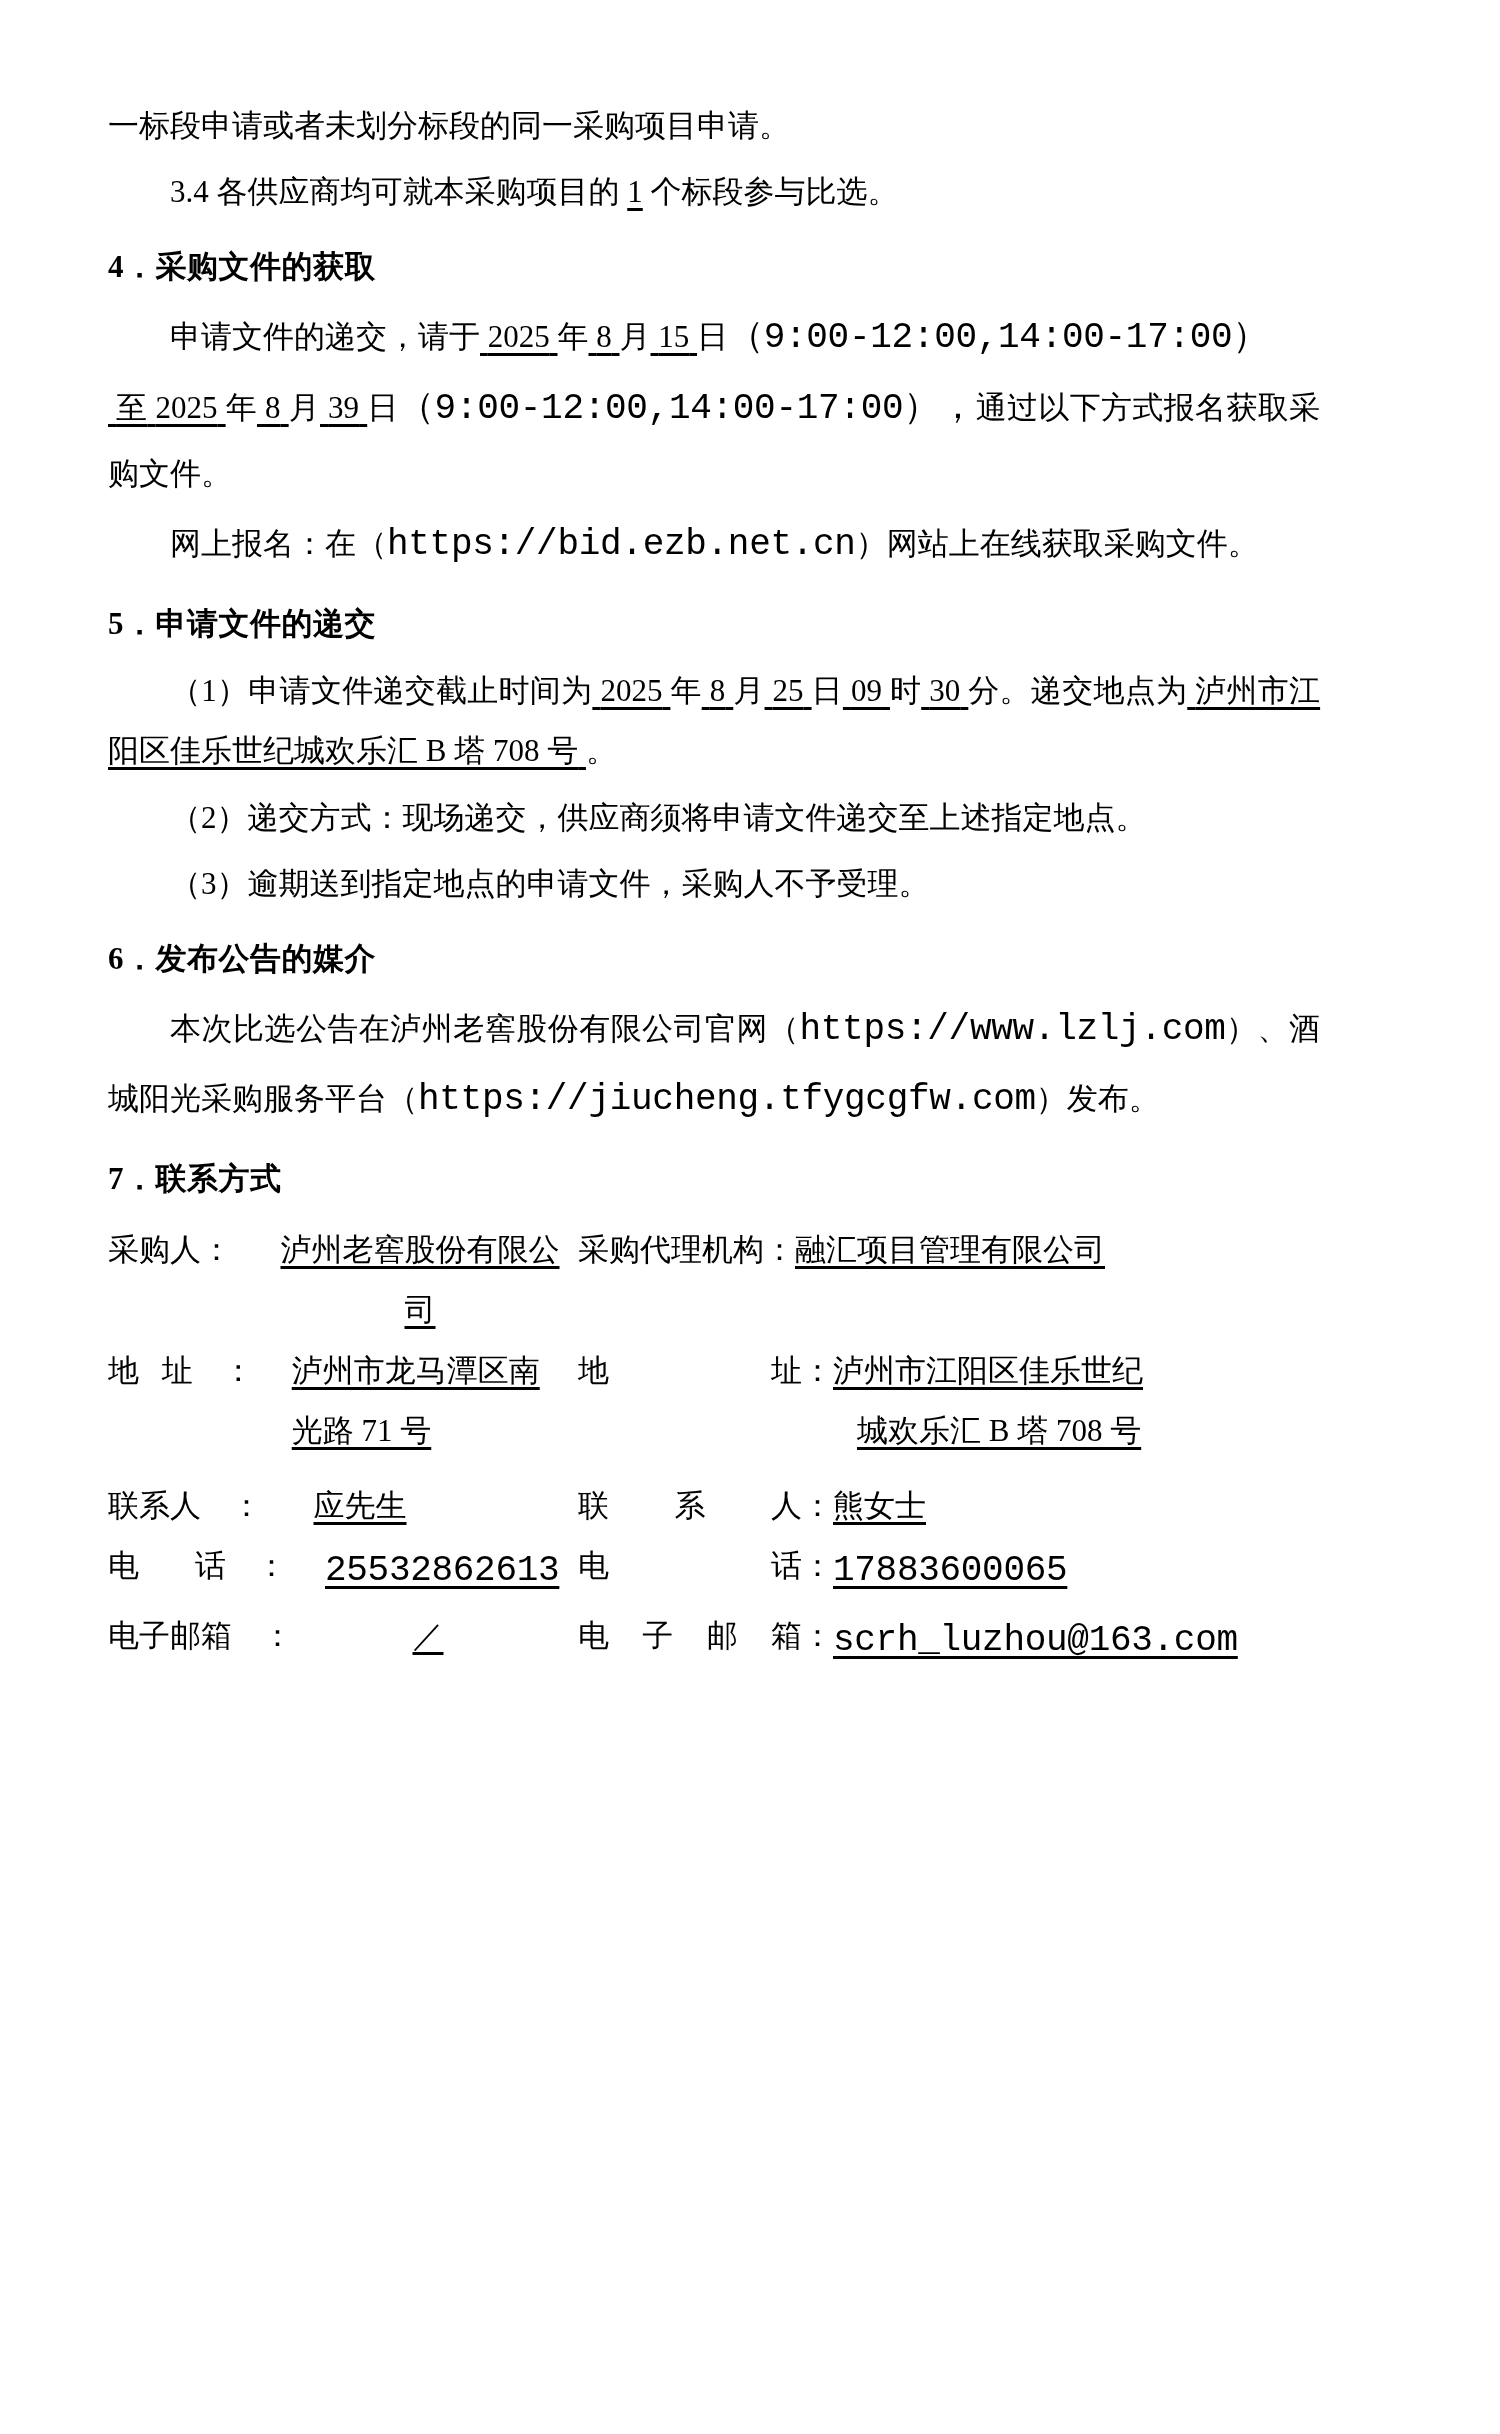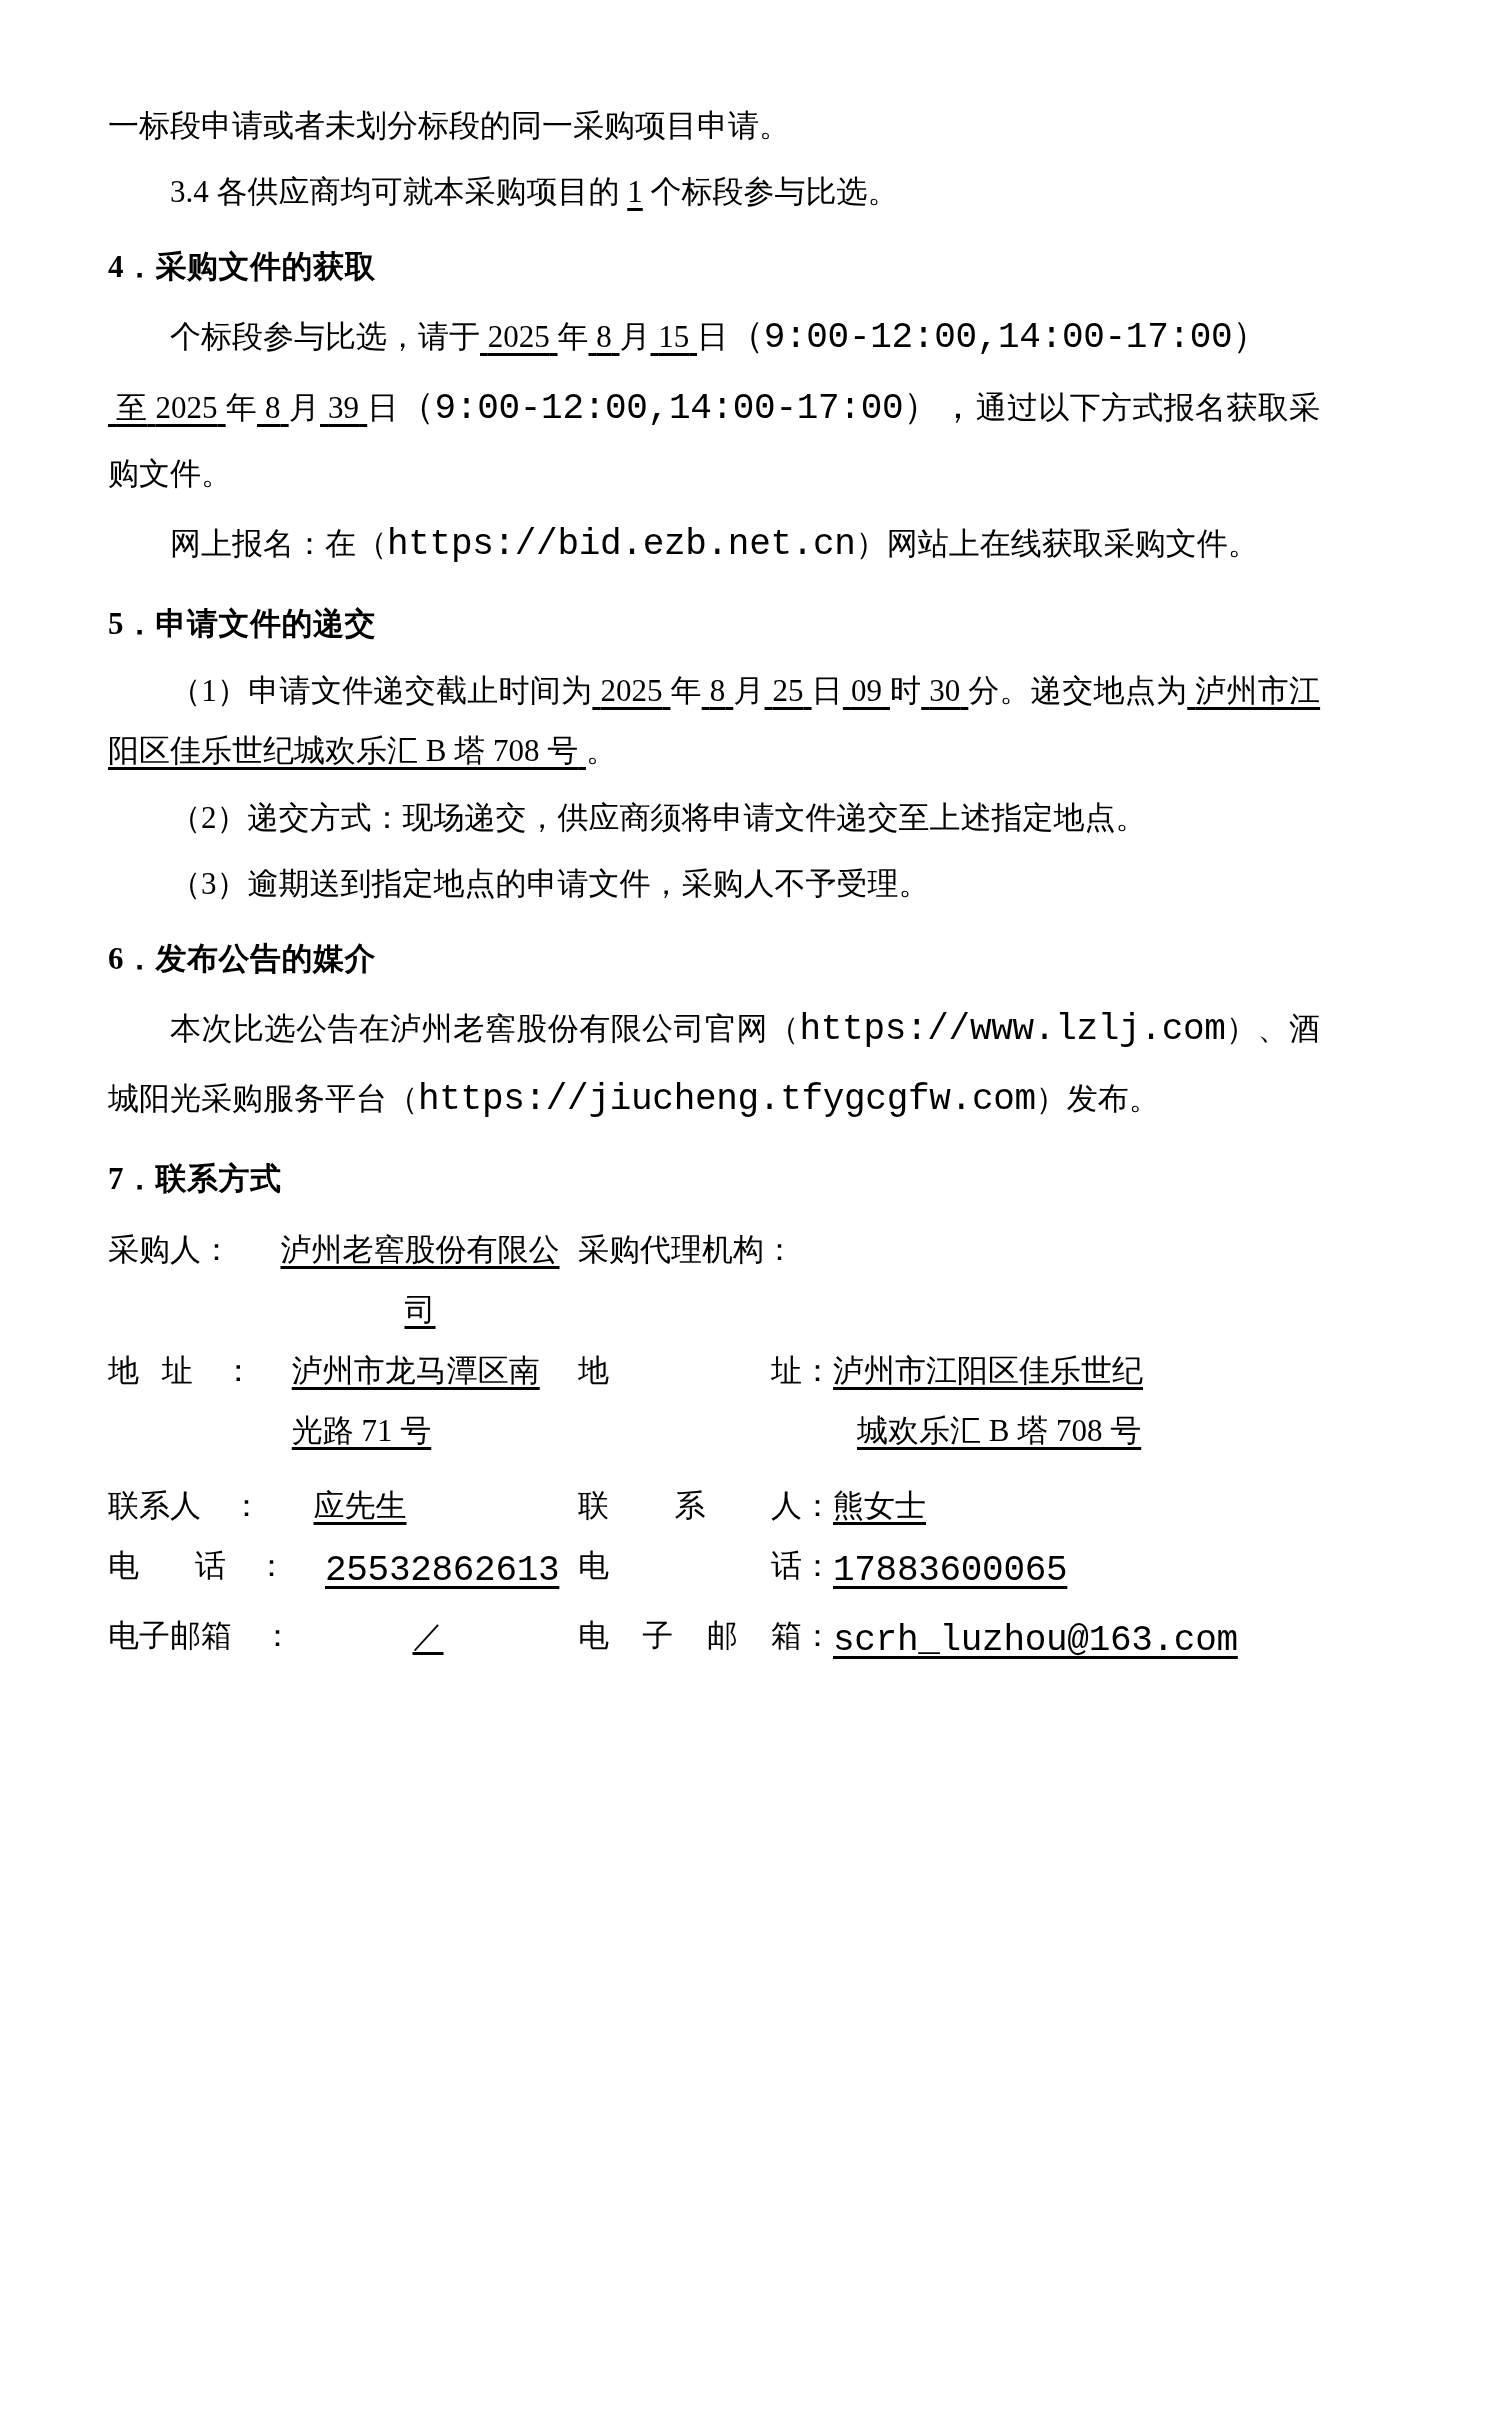--- a/index.html
+++ b/index.html
@@ -116,21 +116,21 @@
       <span>一标段申请或者未划分标段的同一采购项目申请。</span>
     </p>
 
     <p class="indent1">
       <span>3.4 各供应商均可就本采购项目的 </span><span class="u">1</span><span> 个标段参与比选。</span>
     </p>
 
     <p class="heading">4．采购文件的获取</p>
 
     <p class="indent1">
-      <span>个标段参与比选，请于</span><span class="u">&nbsp;<span>2025</span>&nbsp;</span><span>年</span><span class="u">&nbsp;<span>8</span>&nbsp;</span><span>月</span><span class="u">&nbsp;<span>15</span>&nbsp;</span><span>日</span><span class="mono">（9:00-12:00,14:00-17:00）</span><br>
+      <span>申请文件的递交，请于</span><span class="u">&nbsp;<span>2025</span>&nbsp;</span><span>年</span><span class="u">&nbsp;<span>8</span>&nbsp;</span><span>月</span><span class="u">&nbsp;<span>15</span>&nbsp;</span><span>日</span><span class="mono">（9:00-12:00,14:00-17:00）</span><br>
       <span class="u">&nbsp;<span>至</span></span><span class="u">&nbsp;<span>2025</span>&nbsp;</span><span>年</span><span class="u">&nbsp;<span>8</span>&nbsp;</span><span>月</span><span class="u">&nbsp;<span>39</span>&nbsp;</span><span>日</span><span class="mono">（9:00-12:00,14:00-17:00），</span><span>通过以下方式报名获取采购文件。</span>
     </p>
 
     <p class="indent1">
       <span>网上报名：在（</span><span class="mono">https://bid.ezb.net.cn</span><span>）网站上在线获取采购文件。</span>
     </p>
 
     <p class="heading">5．申请文件的递交</p>
 
     <p class="indent1">
@@ -150,20 +150,21 @@
 
     <div class="contact">
 
       <div class="contact-row">
         <div class="col-left">
           <span class="lbl">采购人：</span>
           <span class="val val-pad" style="min-width:290px;text-align:center;">泸州老窖股份有限公司</span>
         </div>
         <div class="col-right">
           <span class="lbl">采购代理机构：</span>
+          <span class="val">融汇项目管理有限公司</span>
         </div>
       </div>
 
       <div class="contact-row">
         <div class="col-left">
           <span class="lbl lbl-spread w-addr-l">地址</span>
           <span class="lbl">：</span>
           <span class="val val-pad">泸州市龙马潭区南光路 71 号</span>
         </div>
         <div class="col-right">

